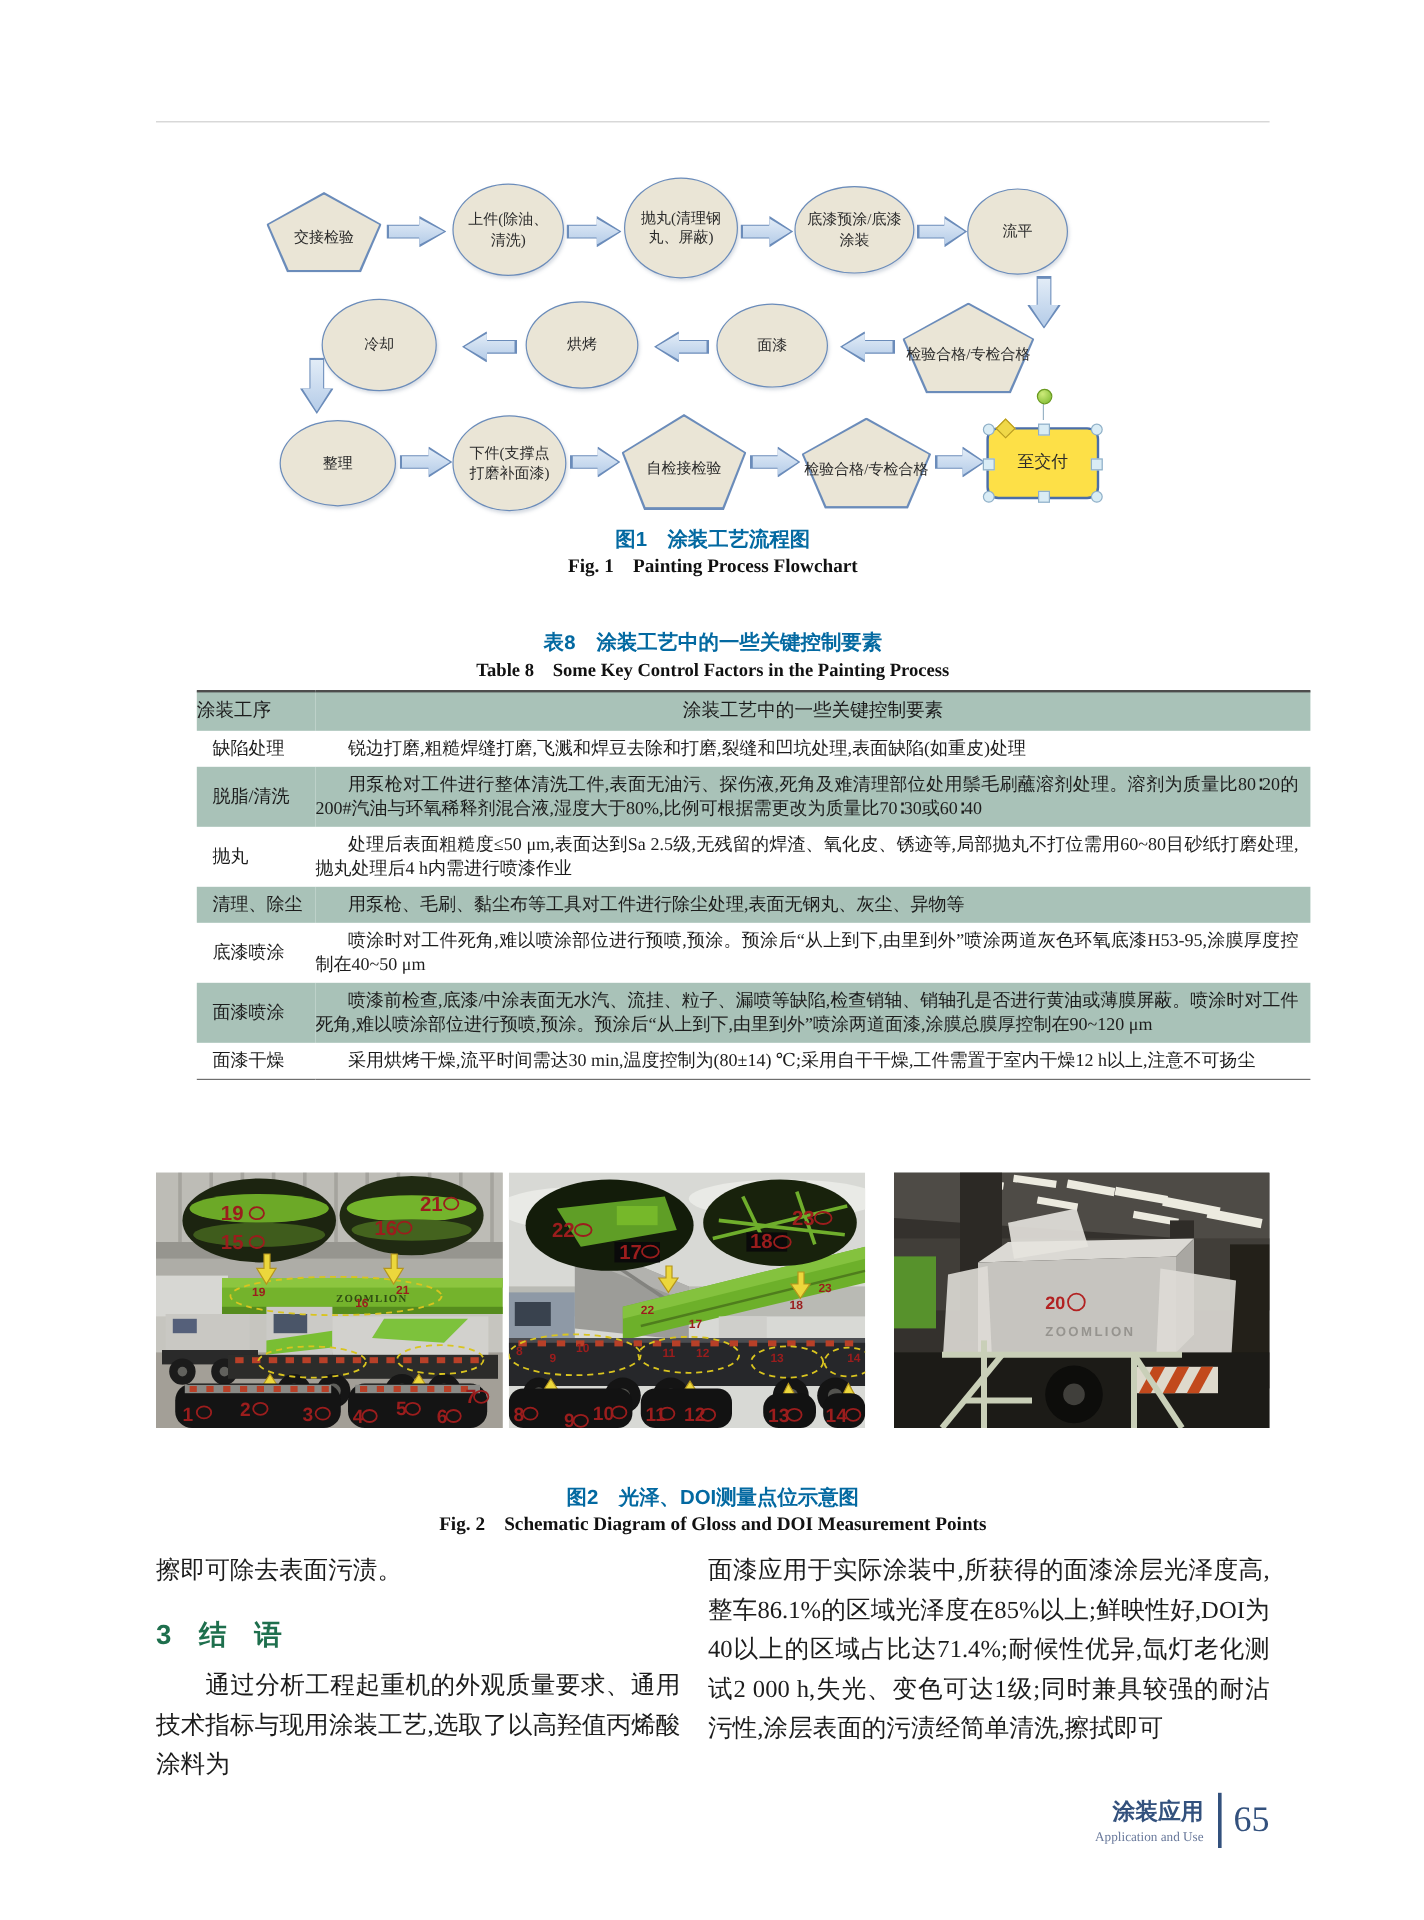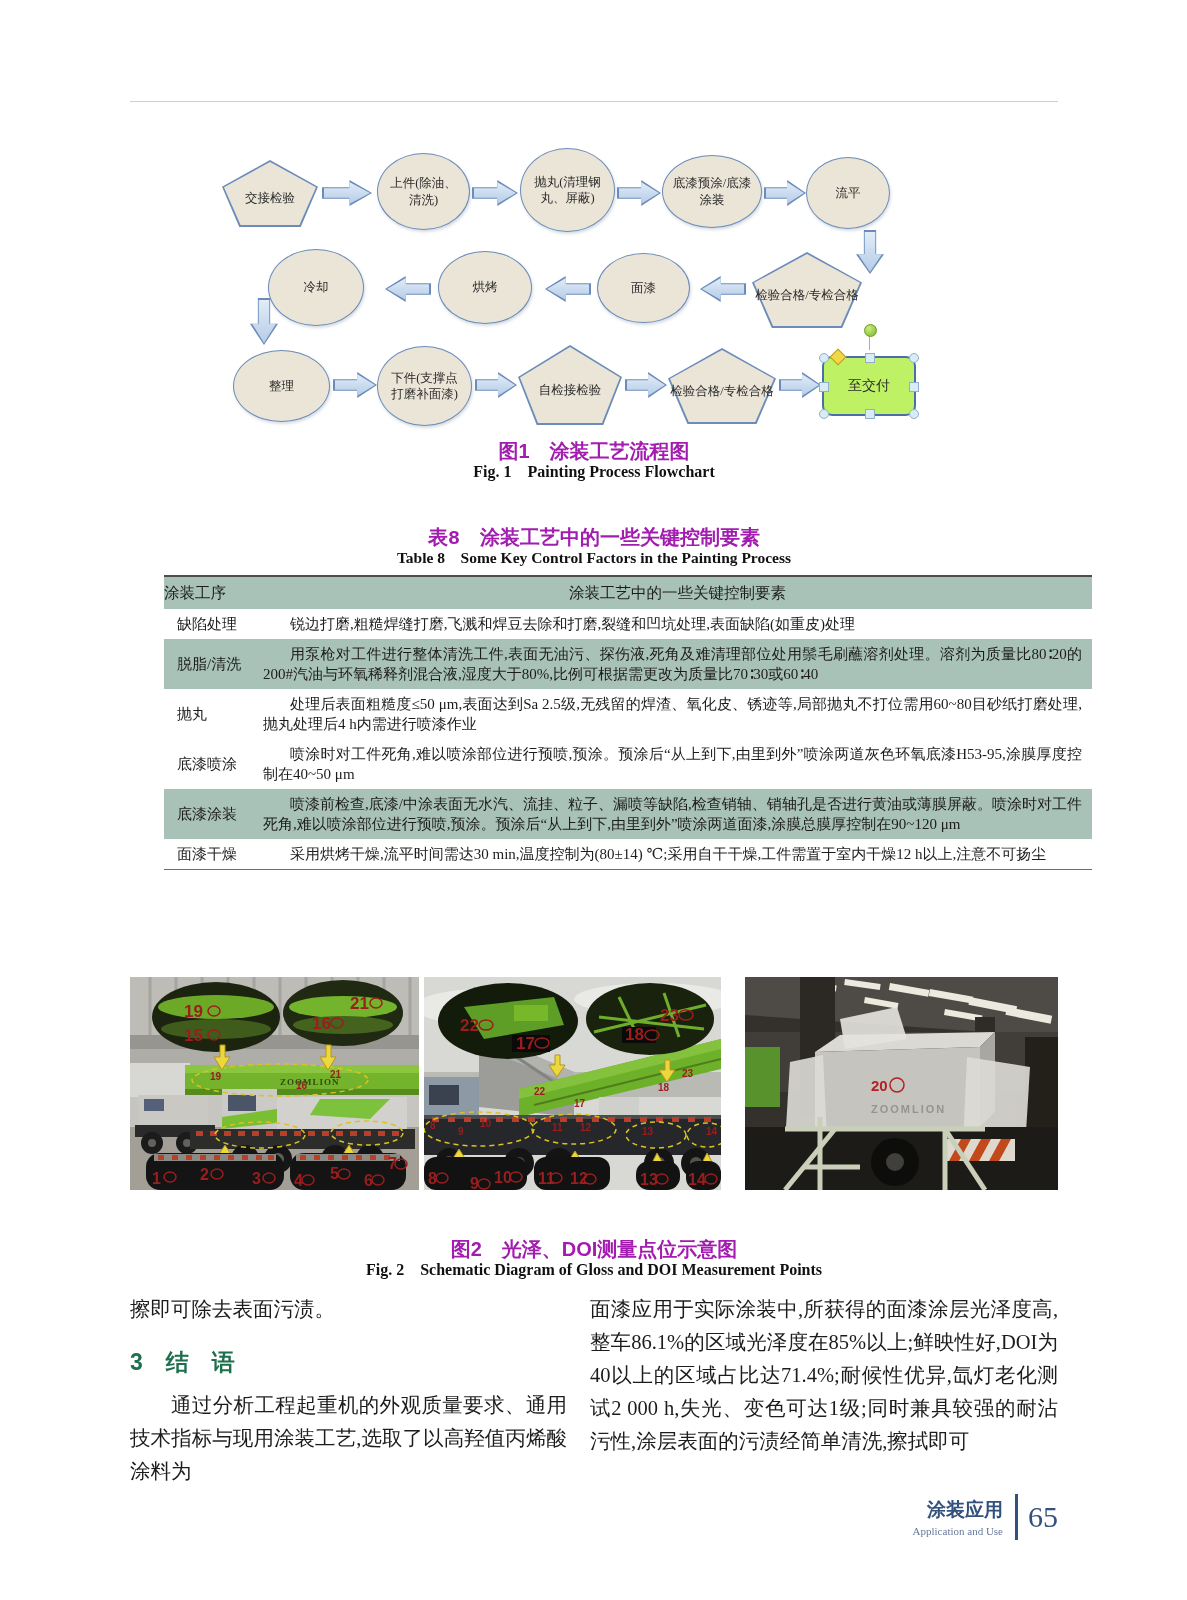--- a/index.html
+++ b/index.html
@@ -22,30 +22,30 @@
              clip-path:polygon(50% 0,100% 40%,82% 100%,18% 100%,0 40%);}
   .pent span{position:relative;z-index:2;padding-top:10px;}
   .arrow{position:absolute;background:#6b8cba;}
   .arrow::after{content:"";position:absolute;inset:2px;background:linear-gradient(180deg,#e2ecf7,#b5cce8);}
   .ar{clip-path:polygon(0 28%,55% 28%,55% 0,100% 50%,55% 100%,55% 72%,0 72%);}
   .ar::after{clip-path:polygon(0 28%,55% 28%,55% 0,100% 50%,55% 100%,55% 72%,0 72%);}
   .al{clip-path:polygon(100% 28%,45% 28%,45% 0,0 50%,45% 100%,45% 72%,100% 72%);}
   .al::after{clip-path:polygon(100% 28%,45% 28%,45% 0,0 50%,45% 100%,45% 72%,100% 72%);}
   .ad{clip-path:polygon(28% 0,72% 0,72% 55%,100% 55%,50% 100%,0 55%,28% 55%);}
   .ad::after{clip-path:polygon(28% 0,72% 0,72% 55%,100% 55%,50% 100%,0 55%,28% 55%);}
-  .docbox{background:#bef264;border:2px solid #4a6ea9;border-radius:10px;font-size:14px;}
+  .docbox{background:#fde047;border:2px solid #4a6ea9;border-radius:10px;font-size:14px;}
   .h{position:absolute;width:8px;height:8px;background:#d9ecf5;border:1px solid #8fb0c8;z-index:3;}
   .hc{border-radius:50%;}
   .hd{width:10px;height:10px;background:#f0d848;border:1px solid #b99c1f;transform:rotate(45deg);}
   .rotline{position:absolute;width:1px;height:16px;background:#9ab4c6;left:50%;top:-24px;}
   .rotdot{position:absolute;width:11px;height:11px;border-radius:50%;left:calc(50% - 5px);top:-34px;
           background:radial-gradient(circle at 35% 30%,#cdeb7a,#7ab82e);border:1px solid #69991f;}
   
   .capzh{position:absolute;left:130px;width:928px;text-align:center;font-weight:bold;
-         font-family:"Liberation Sans","DejaVu Sans",sans-serif;font-size:20px;color:#a21caf;}
+         font-family:"Liberation Sans","DejaVu Sans",sans-serif;font-size:17px;color:#0369a1;}
   .capen{position:absolute;left:130px;width:928px;text-align:center;font-weight:bold;
          font-family:"Liberation Serif","DejaVu Serif",serif;font-size:16px;color:#111;}
   
   .t8{position:absolute;left:130px;top:575px;width:928px;border-collapse:collapse;
       border-top:2px solid #4d4d4d;border-bottom:1.5px solid #6e6e6e;
       font-size:15px;line-height:20px;margin-left:34px;}
   .t8 td{vertical-align:middle;padding:5px 0;}
   .t8 .lab{width:99px;padding-left:13px;box-sizing:border-box;}
   .t8 .cnt{padding-right:10px;}
   .t8 .cnt p{margin:0;text-indent:27px;text-align:justify;}
@@ -178,28 +178,34 @@
       <td class="cnt">
             <p>用泵枪对工件进行整体清洗工件,表面无油污、探伤液,死角及难清理部位处用鬃毛刷蘸溶剂处理。溶剂为质量比80∶20的200#汽油与环氧稀释剂混合液,湿度大于80%,比例可根据需更改为质量比70∶30或60∶40</p>
           </td>
     </tr>
     <tr>
       <td class="lab">抛丸</td>
       <td class="cnt">
             <p>处理后表面粗糙度≤50 μm,表面达到Sa 2.5级,无残留的焊渣、氧化皮、锈迹等,局部抛丸不打位需用60~80目砂纸打磨处理,抛丸处理后4 h内需进行喷漆作业</p>
           </td>
     </tr>
+    <tr class="g">
+      <td class="lab">清理、除尘</td>
+      <td class="cnt">
+            <p>用泵枪、毛刷、黏尘布等工具对工件进行除尘处理,表面无钢丸、灰尘、异物等</p>
+          </td>
+    </tr>
     <tr>
       <td class="lab">底漆喷涂</td>
       <td class="cnt">
             <p>喷涂时对工件死角,难以喷涂部位进行预喷,预涂。预涂后“从上到下,由里到外”喷涂两道灰色环氧底漆H53-95,涂膜厚度控制在40~50 μm</p>
           </td>
     </tr>
     <tr class="g">
-      <td class="lab">底漆涂装</td>
+      <td class="lab">面漆喷涂</td>
       <td class="cnt">
             <p>喷漆前检查,底漆/中涂表面无水汽、流挂、粒子、漏喷等缺陷,检查销轴、销轴孔是否进行黄油或薄膜屏蔽。喷涂时对工件死角,难以喷涂部位进行预喷,预涂。预涂后“从上到下,由里到外”喷涂两道面漆,涂膜总膜厚控制在90~120 μm</p>
           </td>
     </tr>
     <tr>
       <td class="lab">面漆干燥</td>
       <td class="cnt">
             <p>采用烘烤干燥,流平时间需达30 min,温度控制为(80±14) ℃;采用自干干燥,工件需置于室内干燥12 h以上,注意不可扬尘</p>
           </td>
     </tr>

